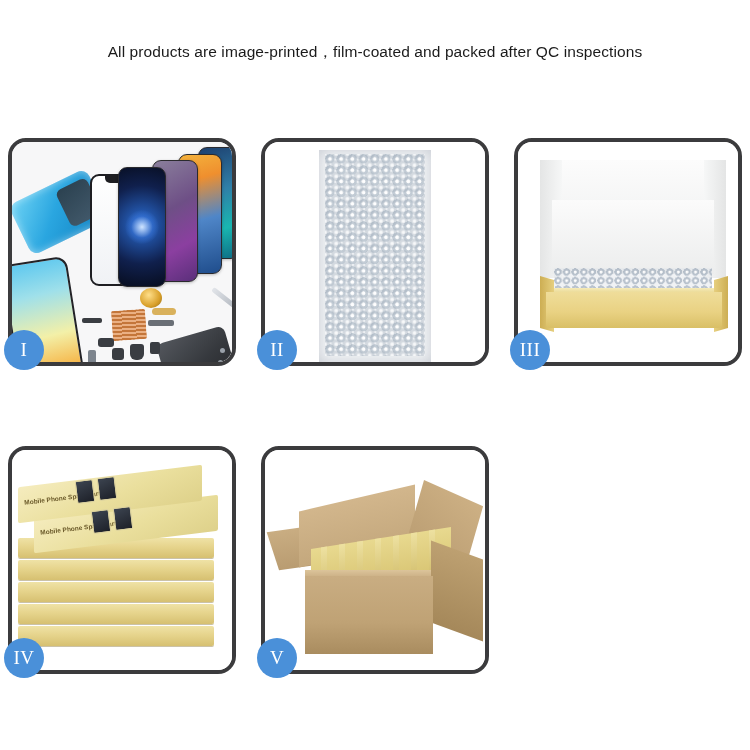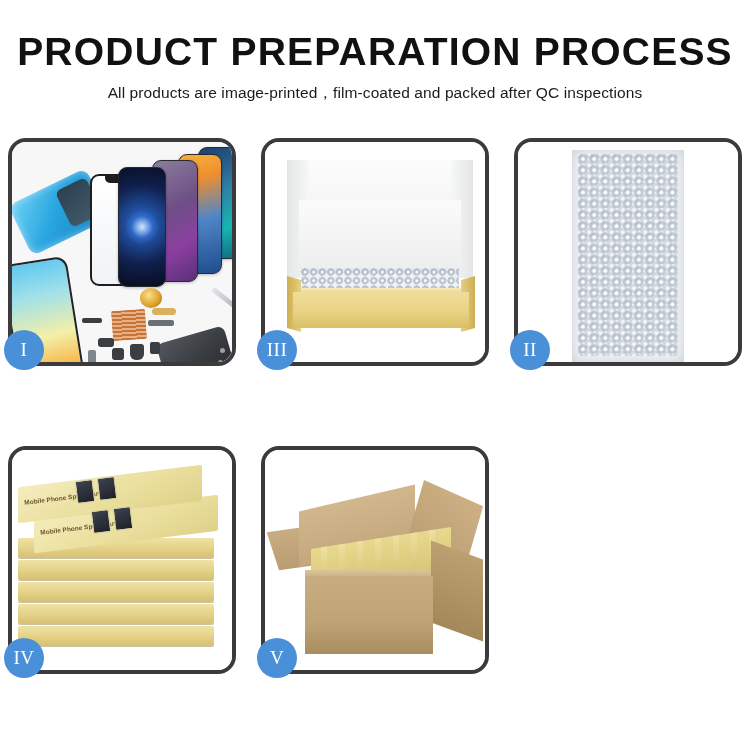--- a/index.html
+++ b/index.html
@@ -303,21 +303,20 @@
   }
   .p6 .seam{
     position:absolute; left:96px; top:36px; width:4px; height:72px;
     background:rgba(150,124,88,.40); transform:skewY(13deg);
   }
 </style>
 </head>
 <body>
 
 <div class="header">
-  <div class="main-title">PRODUCT PREPARATION PROCESS</div>
   <div class="sub-title">All products are image-printed，film-coated and packed after QC inspections</div>
 </div>
 
 <div class="grid">
 
   <div class="panel">
     <div class="panel-inner p1">
       <div class="blue-film"></div>
       <div class="glass"></div>
       <div class="ph ph-d"></div>
@@ -338,41 +337,41 @@
       <div class="chip c8"></div>
       <div class="screwdriver"></div>
       <div class="scr s1"></div>
       <div class="scr s2"></div>
       <div class="scr s3"></div>
     </div>
     <div class="badge">I</div>
   </div>
 
   <div class="panel">
+    <div class="panel-inner p2">
+      <div class="sheet"></div>
+      <div class="bubbles"></div>
+      <div class="bubbles2"></div>
+    </div>
+    <div class="badge">II</div>
+  </div>
+
+  <div class="panel">
     <div class="panel-inner p3">
       <div class="lid"></div>
       <div class="lid-l"></div>
       <div class="lid-r"></div>
       <div class="inner-foam"></div>
       <div class="bubble-strip"></div>
       <div class="box-rim"></div>
       <div class="box-edge-l"></div>
       <div class="box-edge-r"></div>
       <div class="box-front"></div>
     </div>
     <div class="badge">III</div>
-  </div>
-
-  <div class="panel">
-    <div class="panel-inner p2">
-      <div class="sheet"></div>
-      <div class="bubbles"></div>
-      <div class="bubbles2"></div>
-    </div>
-    <div class="badge">II</div>
   </div>
 
   <div class="panel">
     <div class="panel-inner p4">
       <div class="stack">
 
         <div class="lbox" style="left:6px;top:176px;width:196px;height:20px;"></div>
         <div class="lbox" style="left:6px;top:154px;width:196px;height:20px;"></div>
         <div class="lbox" style="left:6px;top:132px;width:196px;height:20px;"></div>
         <div class="lbox" style="left:6px;top:110px;width:196px;height:20px;"></div>

